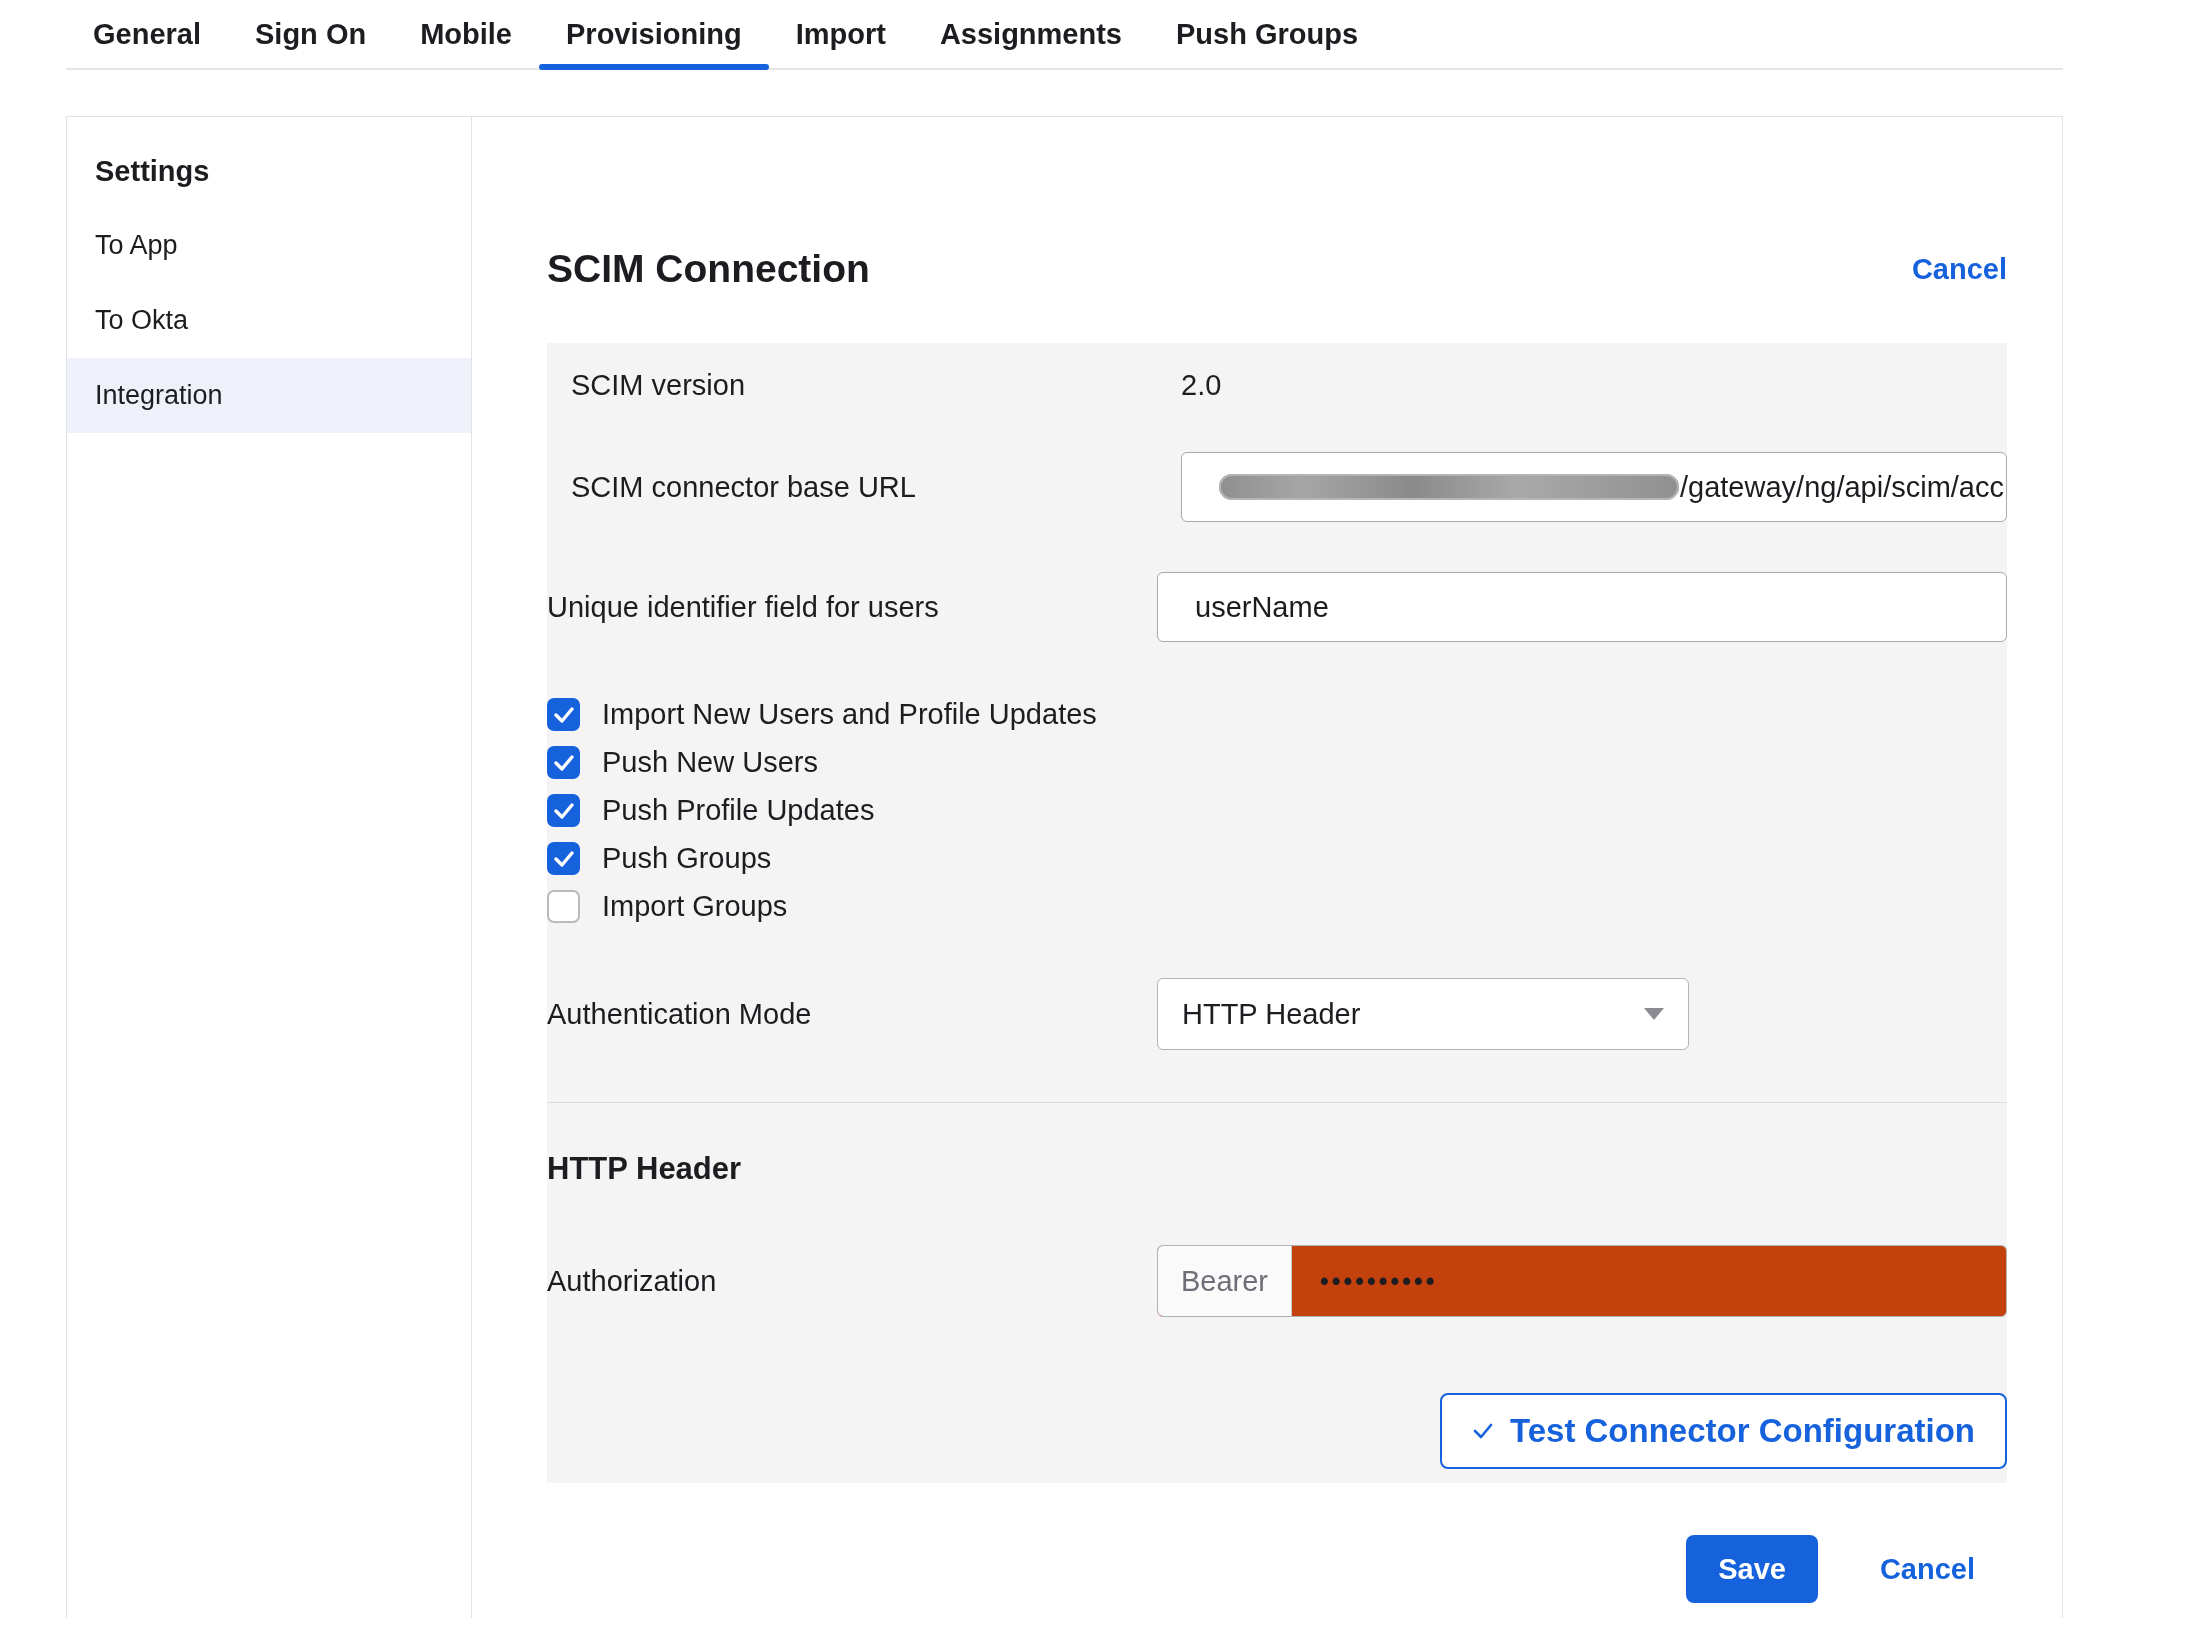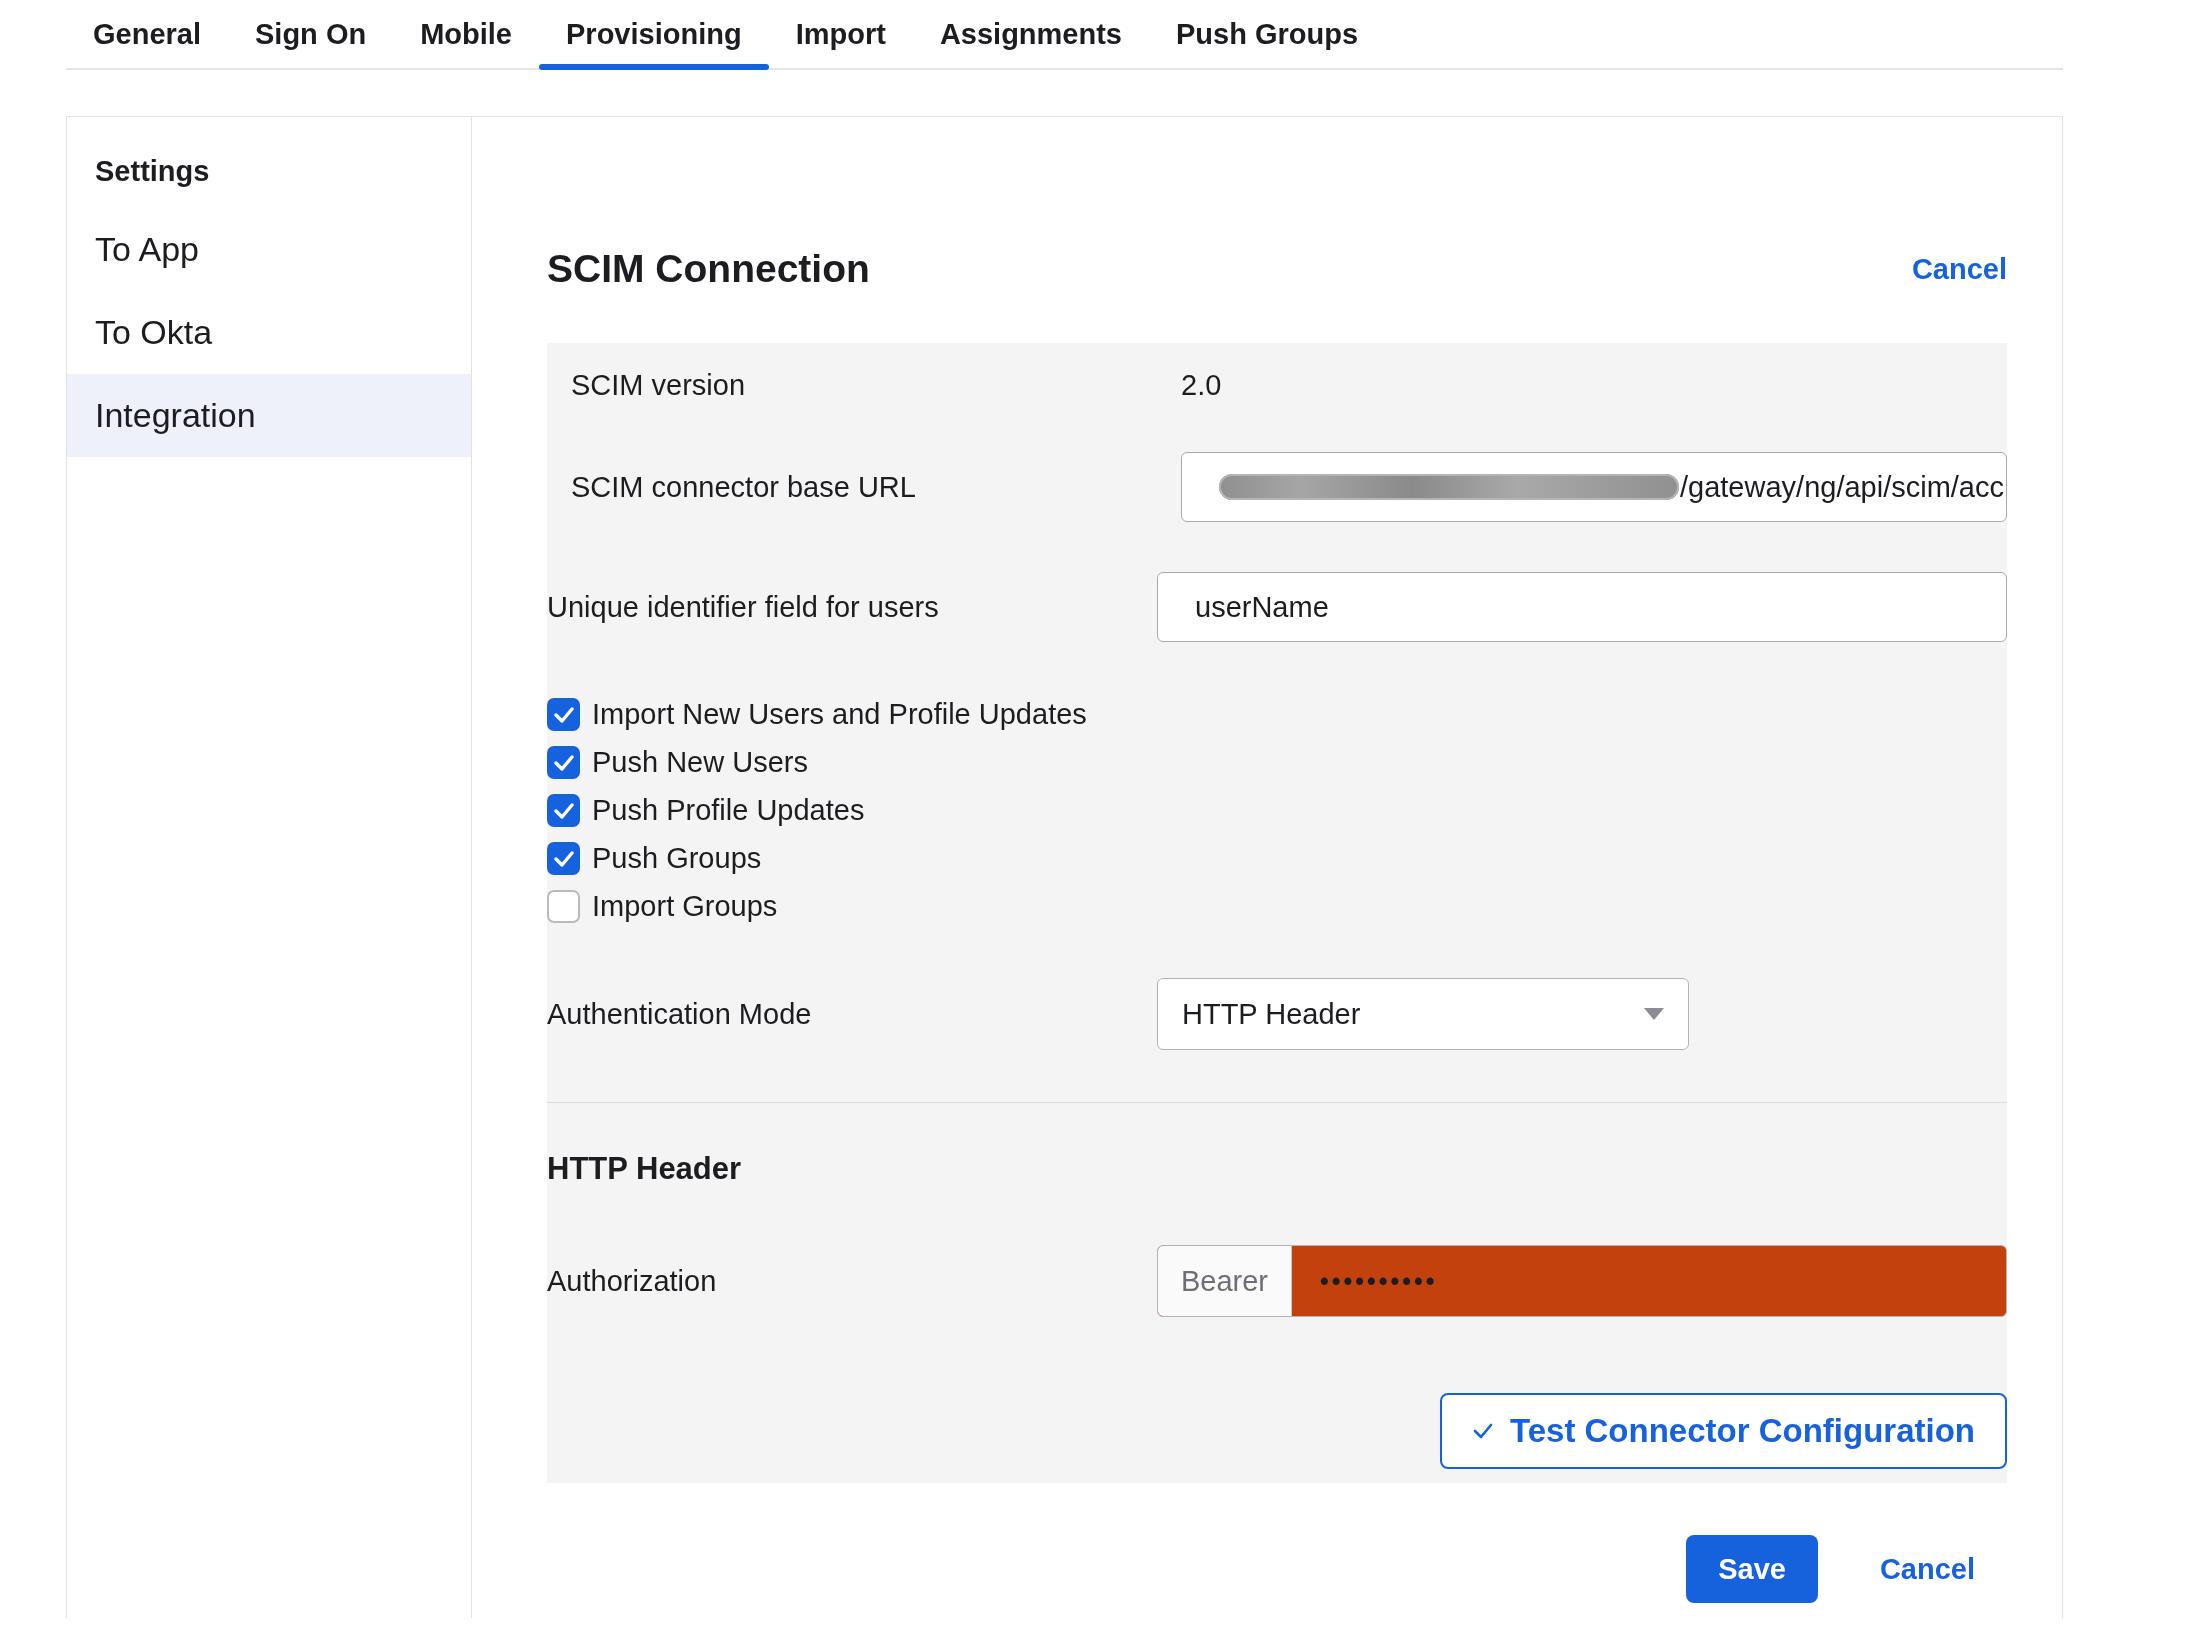--- a/index.html
+++ b/index.html
@@ -58,21 +58,21 @@
     flex: 0 0 405px;
     border-right: 1px solid #e1e1e6;
     padding-top: 30px;
   }
   .sidebar-title {
     font-size: 29px;
     font-weight: 700;
     padding: 8px 0 20px 28px;
   }
   .side-item {
-    font-size: 34px;
+    font-size: 27px;
     padding: 22px 0 22px 28px;
     cursor: pointer;
   }
   .side-item.selected { background: #eef1fa; }
 
   
   .main {
     flex: 1;
     padding: 130px 55px 0 75px;
   }
@@ -138,21 +138,21 @@
     border-radius: 13px;
     background: linear-gradient(90deg, #8f8f8f 0%, #a6a6a6 18%, #8a8a8a 42%, #a9a9a9 65%, #909090 100%);
     box-shadow: inset 0 0 0 2px #b5b5b5;
     margin-right: 1px;
   }
 
   
   .check-row {
     display: flex;
     align-items: center;
-    gap: 12px;
+    gap: 22px;
     margin-bottom: 15px;
     font-size: 29px;
   }
   .cb {
     width: 33px; height: 33px;
     border-radius: 7px;
     display: flex;
     align-items: center;
     justify-content: center;
     flex: 0 0 33px;

